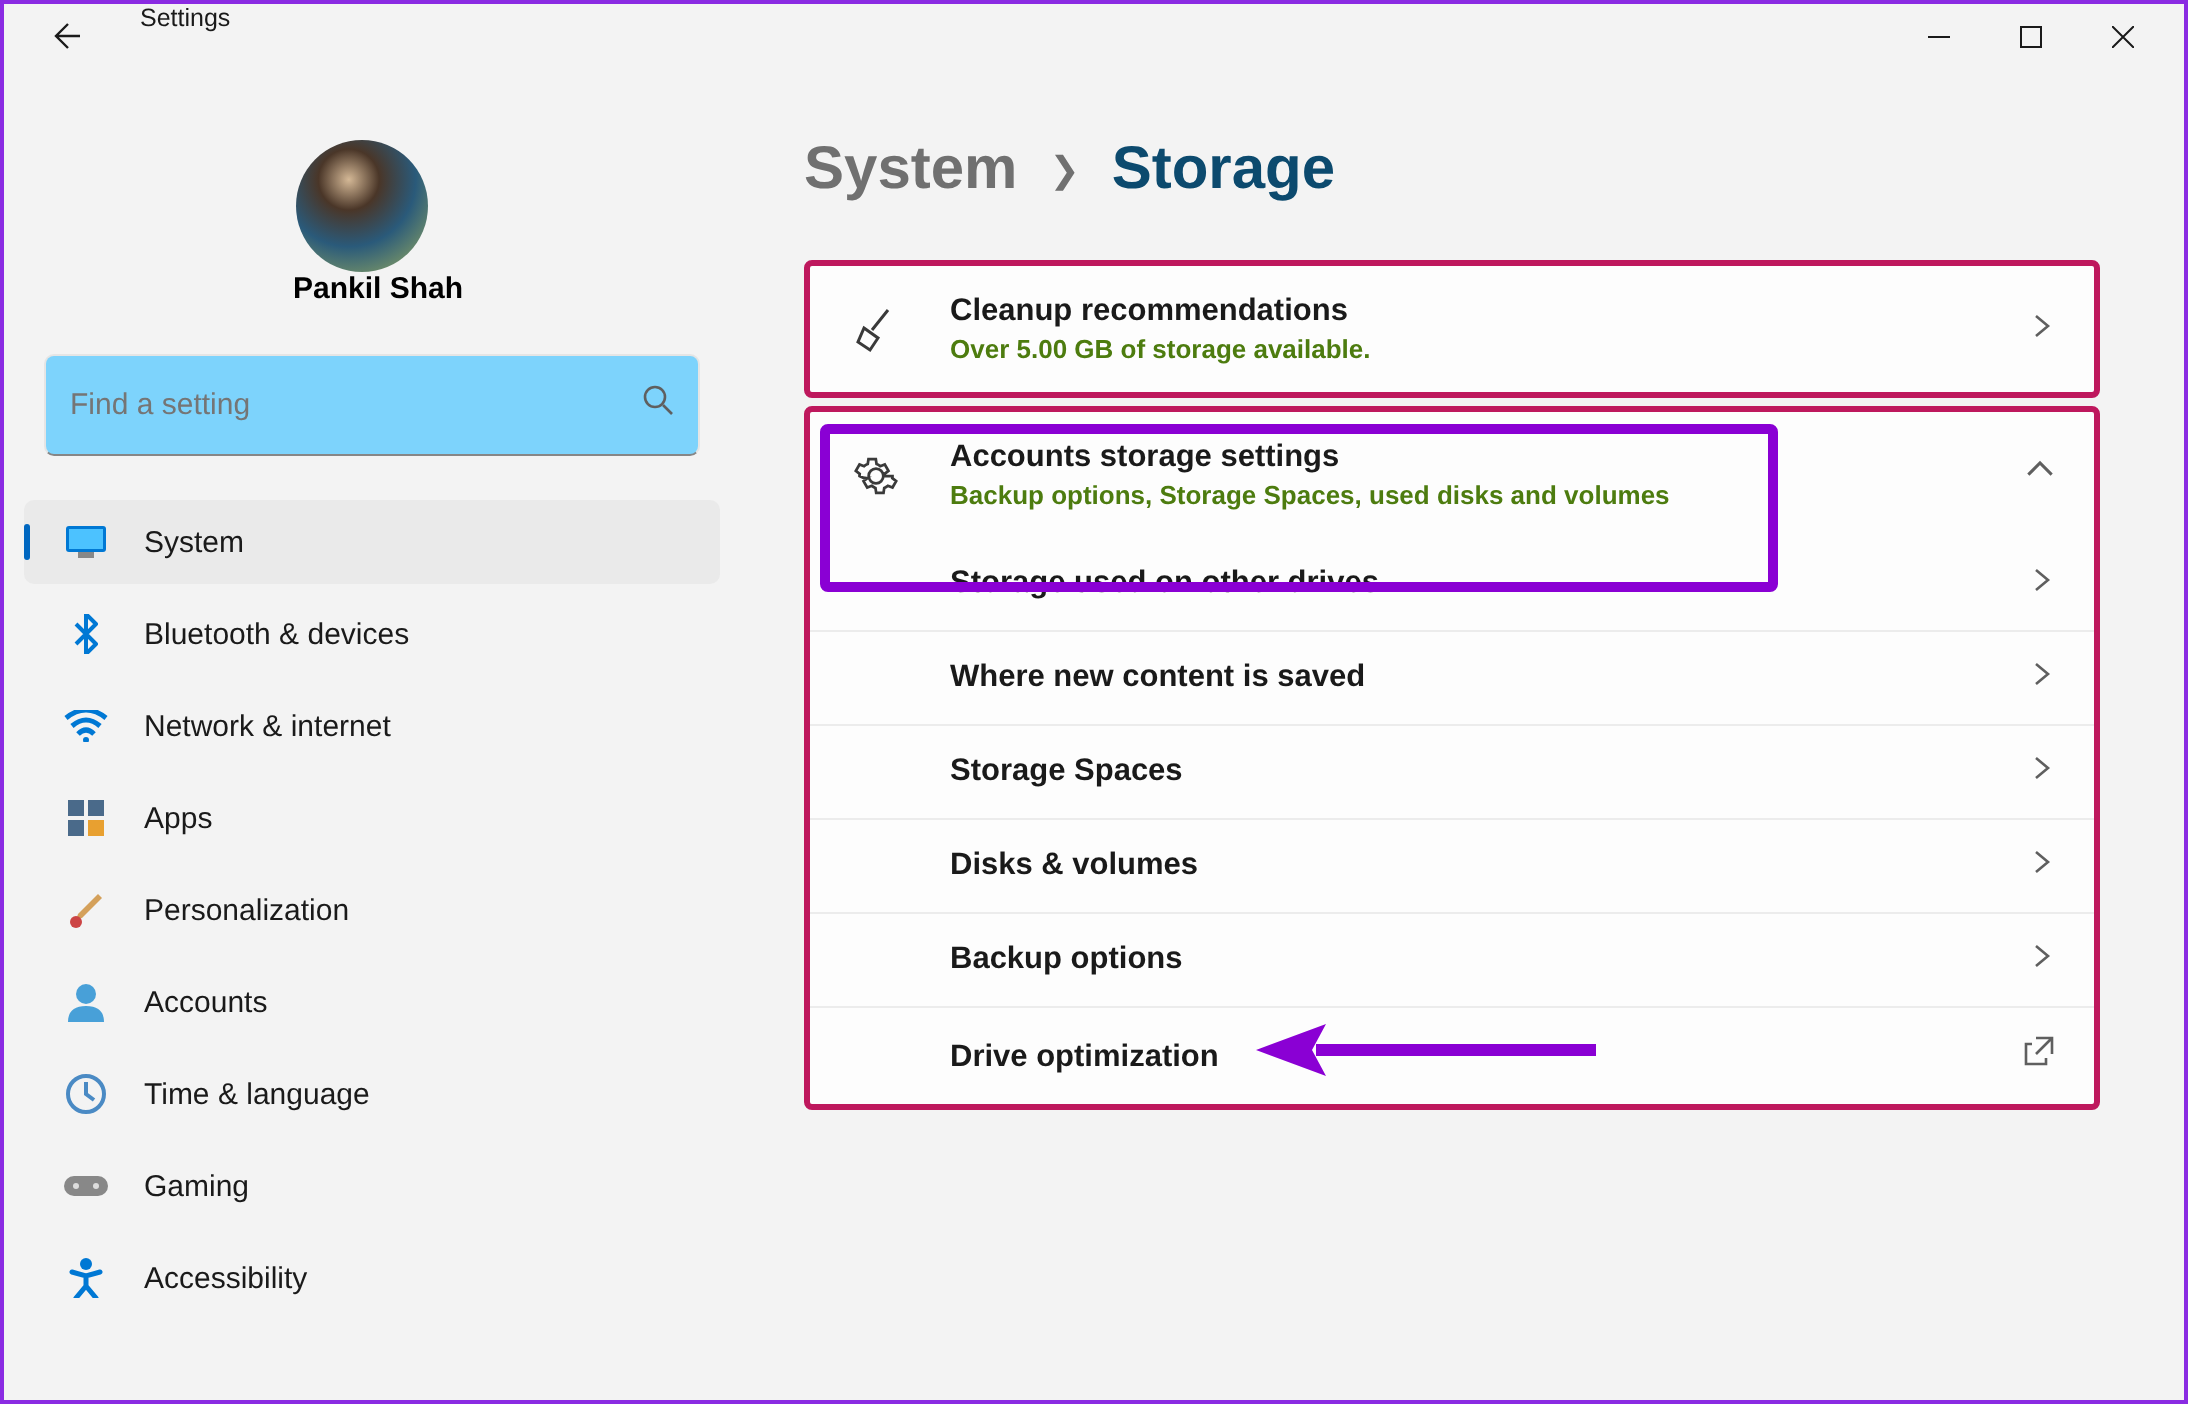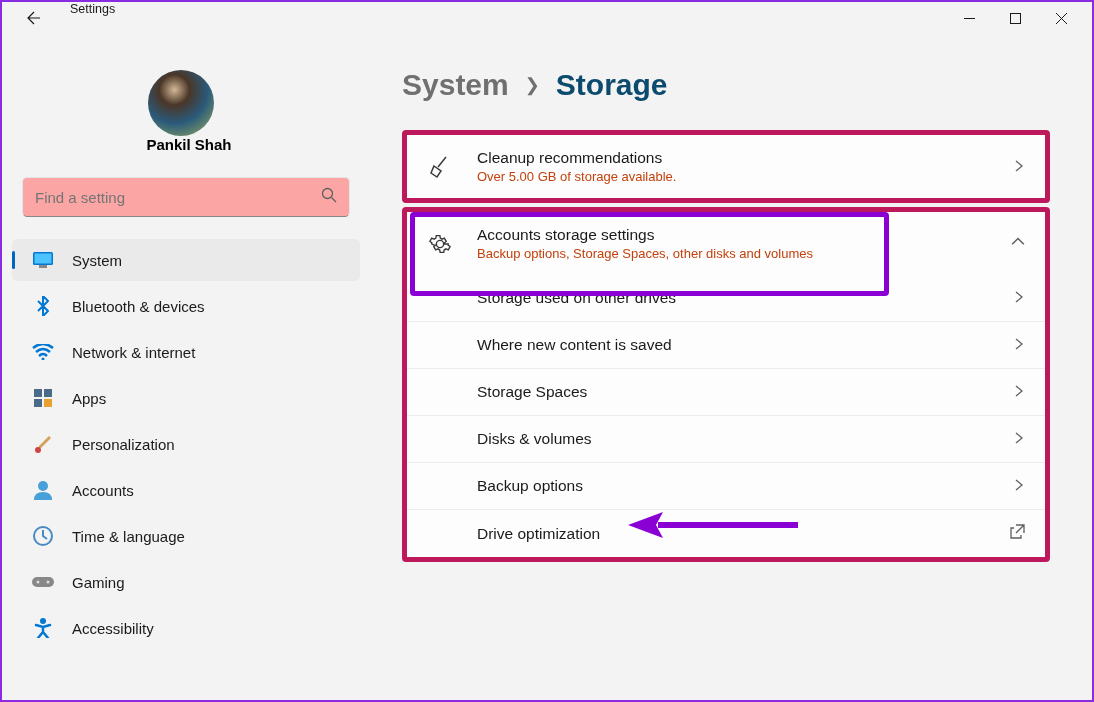--- a/index.html
+++ b/index.html
@@ -58,25 +58,25 @@
     width: 66px; height: 66px;
     border-radius: 50%;
     background: radial-gradient(circle at 40% 30%, #d4b896 0%, #4a3628 25%, #2a5a7a 55%, #6a8a6a 80%);
     margin-right: 16px;
   }
   .username { font-size: 15px; font-weight: 600; }
   .search-box {
     margin: 0 10px 22px 10px;
     display: flex;
     align-items: center;
-    background: #fca5a5;
+    background: #7dd3fc;
     border: 1px solid #e5e5e5;
     border-bottom: 1.5px solid #868686;
     border-radius: 5px;
-    height: 40px;
+    height: 51px;
     padding: 0 12px;
   }
   .search-box input {
     flex: 1; border: none; background: transparent;
     font-size: 15px; outline: none;
     color: #5f5f5f;
   }
   .search-box .sicon { color: #5f5f5f; }
   .nav { display: flex; flex-direction: column; gap: 4px; }
   .nav-item {
@@ -115,39 +115,40 @@
     display: flex; align-items: center;
     font-size: 30px;
     margin-bottom: 28px;
     gap: 16px;
   }
   .bc-parent { color: #707070; font-weight: 600; }
   .bc-sep { color: #707070; font-size: 18px; }
   .bc-current { font-weight: 600; color: #0c4a6e; }
   .card {
     background: #fdfdfd;
-    border: 5px solid #be185d;
+    border: 3px solid #be185d;
     border-radius: 4px;
     margin-bottom: 4px;
+    font-weight: bold;
   }
   .card-row {
     display: flex;
     align-items: center;
     padding: 14px 20px 14px 20px;
     cursor: pointer;
     position: relative;
   }
   .card-icon {
     width: 26px; height: 26px;
     margin-right: 24px;
     display: flex; align-items: center; justify-content: center;
     color: #3a3a3a;
   }
   .card-text .title { font-size: 15.5px; color: #1a1a1a; }
-  .card-text .sub { font-size: 13px; color: #c2410c; margin-top: 2px; }
+  .card-text .sub { font-size: 13px; color: #4d7c0f; margin-top: 2px; }
   .chev {
     margin-left: auto;
     color: #5f5f5f;
   }
   .highlight {
     position: absolute;
     border: 5px solid #8a00d4;
     border-radius: 4px;
     pointer-events: none;
   }
@@ -330,21 +331,21 @@
 
     <div class="card">
       <div class="card-row">
         <span class="card-icon">
           <svg width="22" height="22" viewBox="0 0 24 24">
               <path d="M12 8a4 4 0 100 8 4 4 0 000-8zm9 4a7 7 0 01-.1 1.2l2.1 1.6-2 3.5-2.5-1a7 7 0 01-2 1.2l-.4 2.7h-4l-.4-2.7a7 7 0 01-2-1.2l-2.5 1-2-3.5 2.1-1.6A7 7 0 013 12a7 7 0 01.1-1.2L1 9.2l2-3.5 2.5 1a7 7 0 012-1.2L7.9 2.8h4l.4 2.7a7 7 0 012 1.2l2.5-1 2 3.5-2.1 1.6c.1.4.1.8.1 1.2z" fill="none" stroke="#3a3a3a" stroke-width="1.5"></path>
             </svg>
         </span>
         <div class="card-text">
           <div class="title">Accounts storage settings</div>
-          <div class="sub">Backup options, Storage Spaces, other disks and volumes</div>
+          <div class="sub">Backup options, Storage Spaces, used disks and volumes</div>
         </div>
         <span class="chev">
           <svg width="14" height="14" viewBox="0 0 12 12">
               <path d="M1 8 L6 3 L11 8" stroke="#5f5f5f" stroke-width="1.3" fill="none"></path>
             </svg>
         </span>
       </div>
       <div class="sub-list">
         <div class="card-row">
           <div class="card-text">

